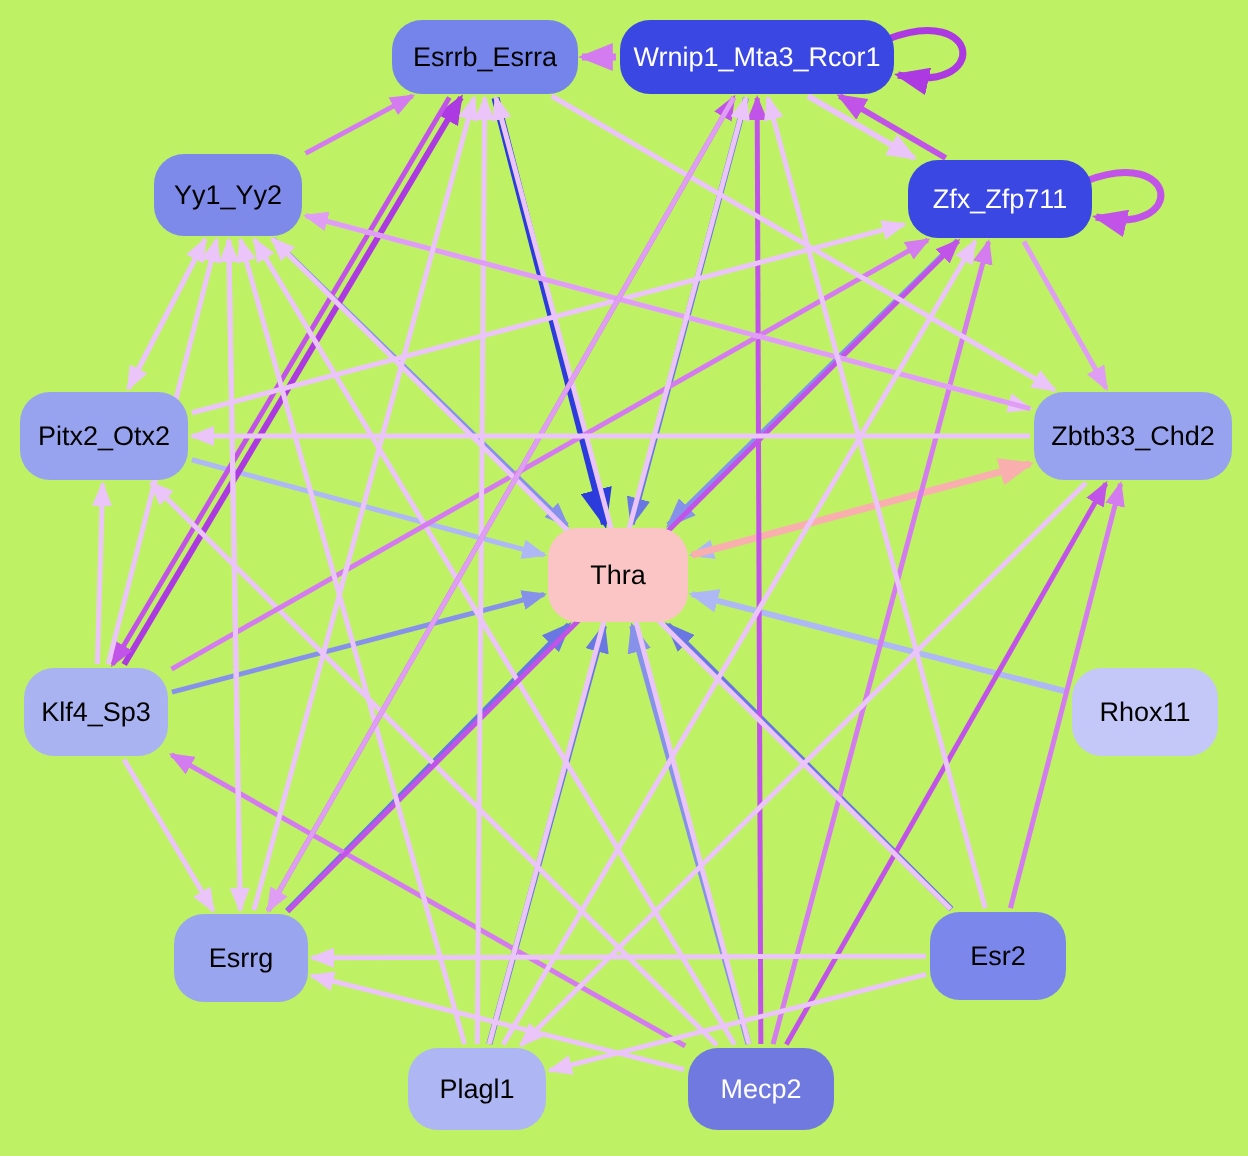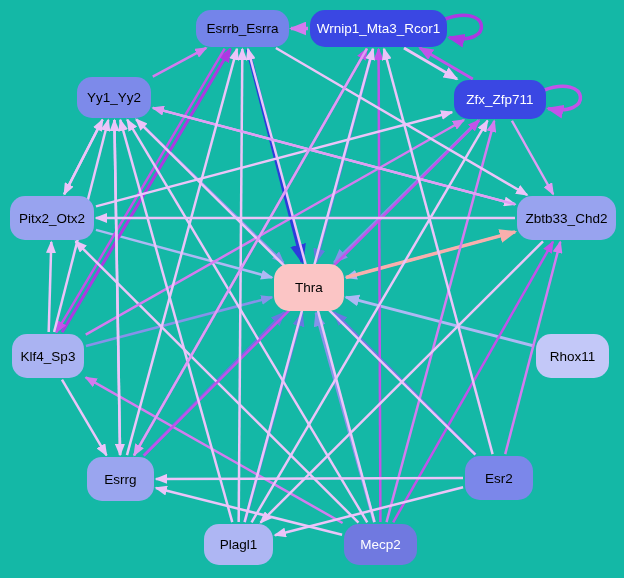--- a/index.html
+++ b/index.html
@@ -1,17 +1,17 @@
 <!DOCTYPE html>
 <html><head>
 <meta charset="utf-8">
 <style>
   html,body{margin:0;padding:0;background:#ffffff;}
   body{width:624px;height:578px;overflow:hidden;font-family:"Liberation Sans",sans-serif;}
-  #network-wrap{position:relative;width:624px;height:578px;background:#14b8a6;}
+  #network-wrap{position:relative;width:624px;height:578px;background:#bef264;}
   svg{display:block;}
   .node-rect{stroke:none;}
   .node-label{font-family:"Liberation Sans","DejaVu Sans",sans-serif;font-size:13.5px;}
   .edge-line{fill:none;}
 </style>
 </head>
 <body>
 
 <div id="network-wrap">
   <svg id="graph-svg" width="624" height="578" viewBox="0 0 624 578" xmlns="http://www.w3.org/2000/svg">

